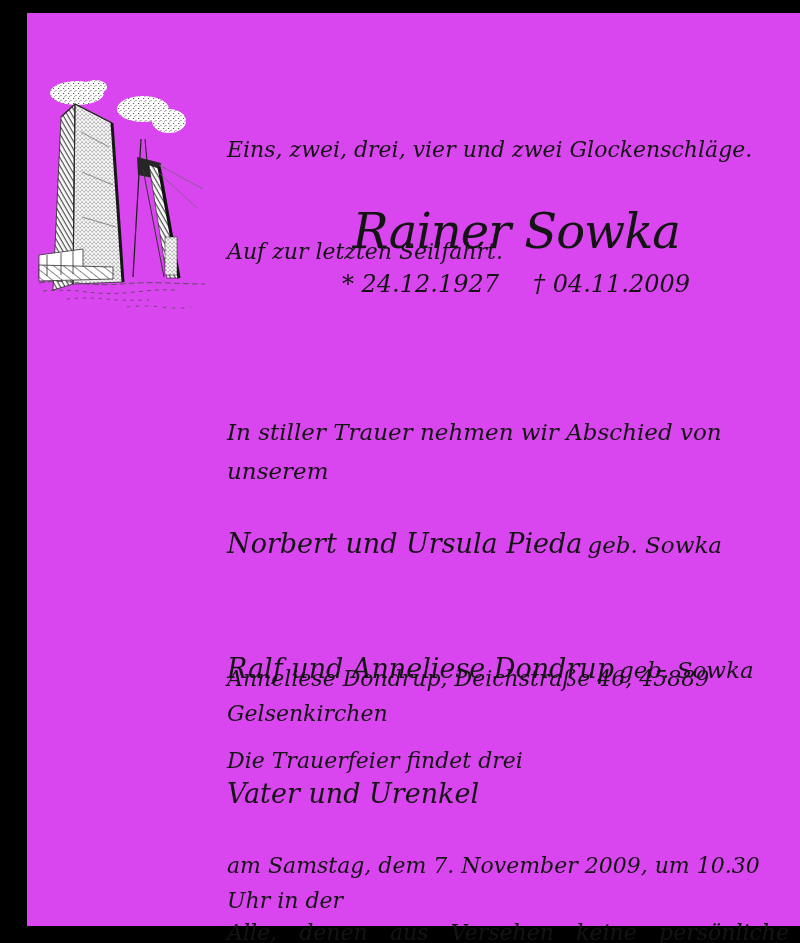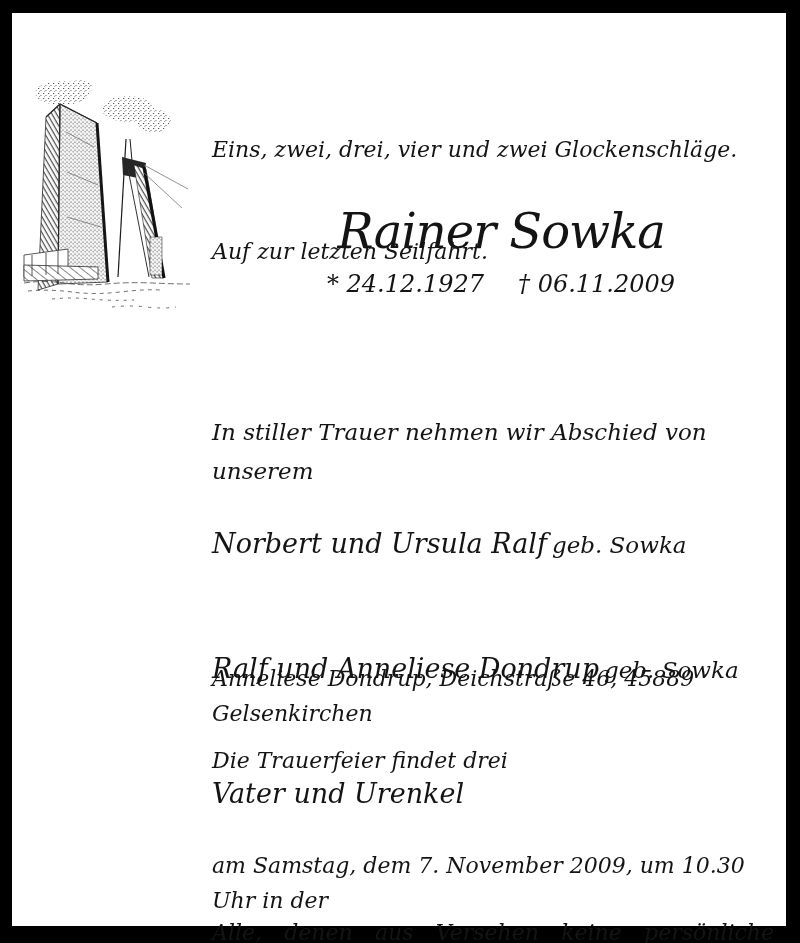--- a/index.html
+++ b/index.html
@@ -3,22 +3,22 @@
 <meta charset="utf-8">
 <title>Traueranzeige</title>
 <style>
   html,body{margin:0;padding:0;background:#000;}
   .canvas{
     position:relative;width:800px;height:943px;background:#000;
     font-family:"DejaVu Serif","Liberation Serif",serif;
     color:#141414;overflow:hidden;
   }
   .paper{
-    position:absolute;left:12px;top:13px;width:774px;height:913px;
-    background:#ffffff;
+    position:absolute;left:27px;top:13px;width:774px;height:913px;
+    background:#d946ef;
   }
   .block{position:absolute;font-style:italic;white-space:pre-wrap;}
 
   .epigraph{left:200px;top:52px;font-size:22px;line-height:34px;}
 
   .illustration{position:absolute;left:10px;top:64px;width:172px;height:244px;}
 
   .name-block{left:188px;top:160px;width:572px;text-align:center;}
   .deceased-name{font-size:48px;line-height:78px;letter-spacing:-1px;text-align:right;}
   .dates{position:absolute;left:188px;top:256px;width:572px;text-align:center;
@@ -118,29 +118,29 @@
         <path d="M6,214 q22,-2 44,1 t48,0 t40,-2" stroke-dasharray="4 4"></path>
         <path d="M30,222 q18,-2 38,0 t44,1" stroke-dasharray="3 5"></path>
         <path d="M90,230 q16,-2 34,0 t30,0" stroke-dasharray="3 6"></path>
       </g>
     </svg>
 
     <div class="block name-block">
       <span class="deceased-name">Rainer Sowka</span>
     </div>
     <div class="dates">
-      <span class="birth">* 24.12.1927</span><span>† 06.11.2009</span>
+      <span class="birth">* 24.12.1927</span><span>† 04.11.2009</span>
     </div>
 
     <div class="block intro">
       <span class="line">In stiller Trauer nehmen wir Abschied von unserem</span>
     </div>
 
     <div class="block mourners">
-      <span class="line"><span>Norbert und Ursula Ralf</span><span class="suffix">geb. Sowka</span></span>
+      <span class="line"><span>Norbert und Ursula Pieda</span><span class="suffix">geb. Sowka</span></span>
       <span class="line"><span>Ralf und Anneliese Dondrup</span><span class="suffix">geb. Sowka</span></span>
       <span class="line"><span>Vater und Urenkel</span></span>
     </div>
 
     <div class="block address">
       <span class="line">Anneliese Dondrup, Deichstraße 46, 45889 Gelsenkirchen</span>
     </div>
 
     <div class="block service">
       <span class="line">Die Trauerfeier findet drei</span>

